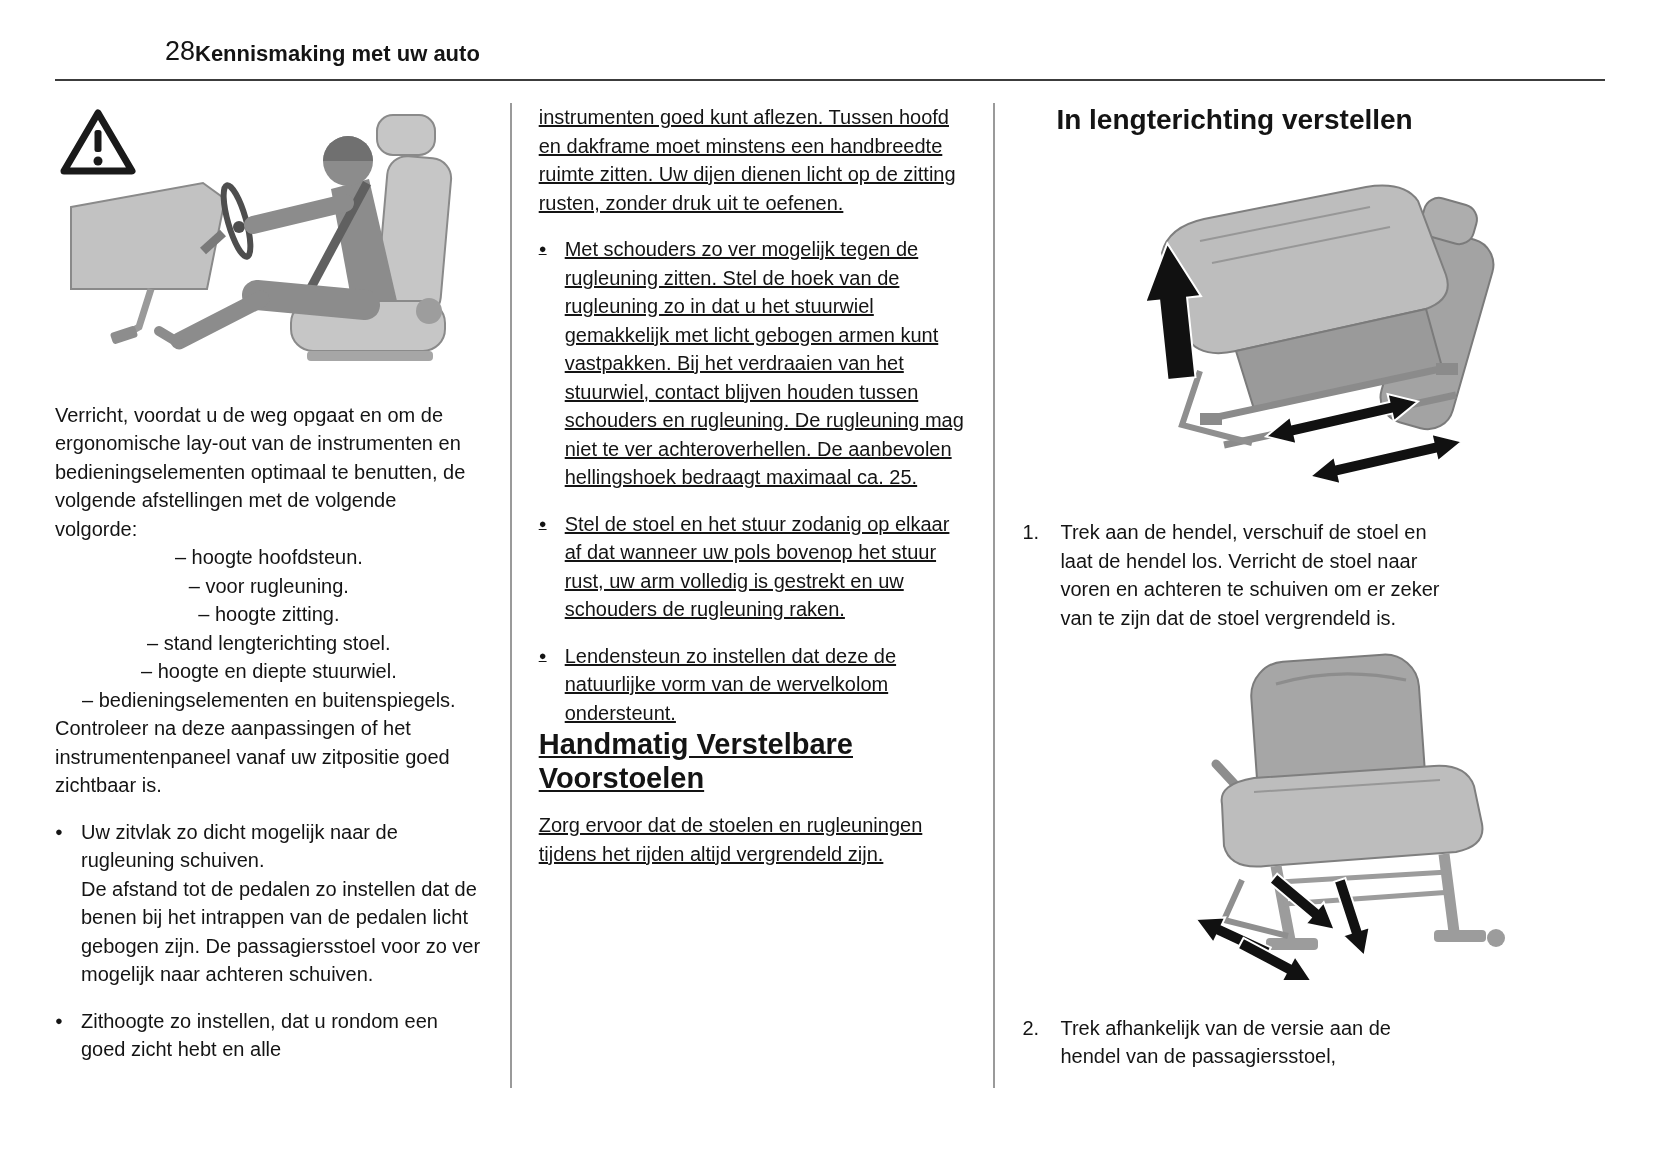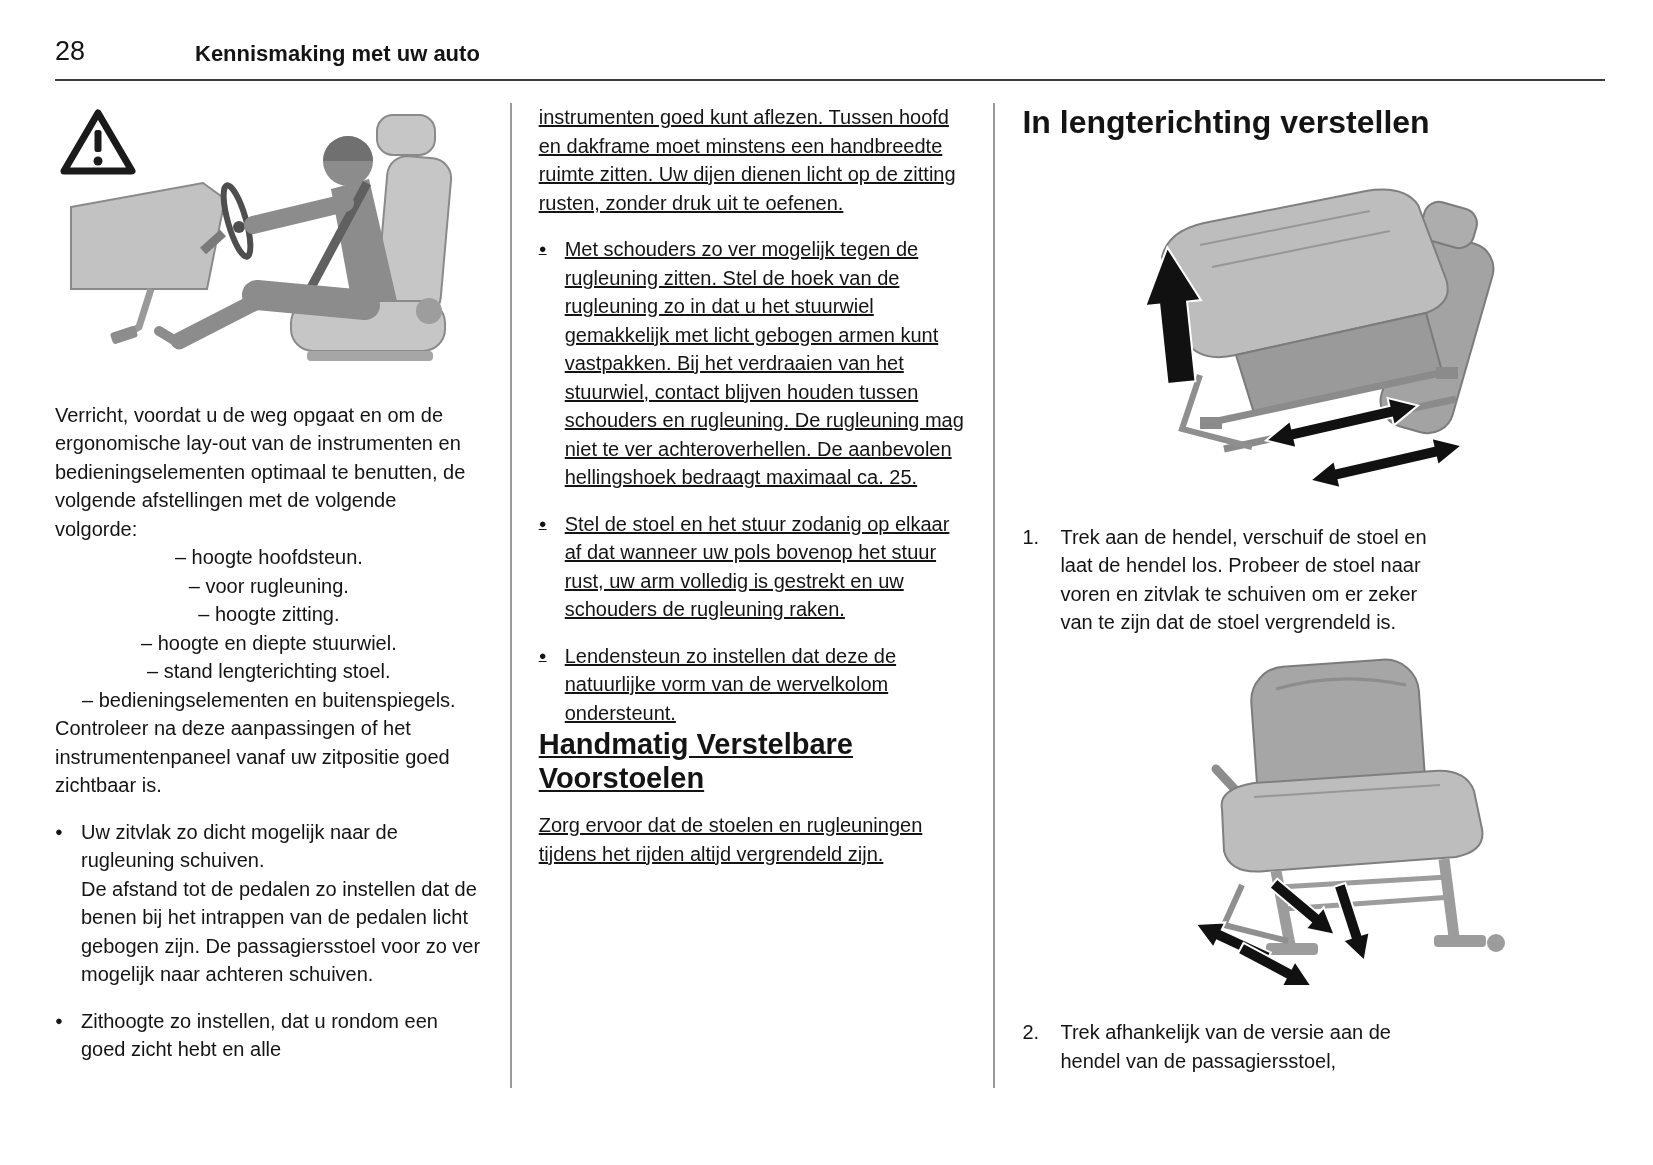--- a/index.html
+++ b/index.html
@@ -6,40 +6,40 @@
   html, body { background:#ffffff; }
   body {
     width:1653px; height:1165px; overflow:hidden;
     font-family:"Liberation Sans","DejaVu Sans",sans-serif;
     color:#141414;
   }
   .page { padding:36px 48px 0 55px; }
 
   
   .hdr { display:flex; align-items:flex-end; padding-bottom:12px; border-bottom:2px solid #3c3c3c; }
-  .page-num { width:140px; font-size:27px; }
+  .page-num { width:140px; font-size:27px;text-align:right; }
   .hdr-title { font-size:22px; font-weight:bold; }
 
   
   .cols { display:flex; margin-top:22px; min-height:985px; align-items:stretch; }
   .vdiv { width:2px; background:#9a9a9a; margin:0 27px; }
   .col { font-size:20px; line-height:1.425; }
   .col-1 { width:428px; }
   .col-2 { width:428px;text-decoration:underline; }
   .col-3 { width:583px; }
 
   p.body { margin:0; }
   .dash-list p { margin:0;text-align:center; }
 
   .bullet { display:flex; margin-top:18px; }
   .bullet .marker { width:26px; flex:none; font-size:13px; line-height:28.5px; }
   .bullet .btext { flex:1; }
 
   .sect-heading { font-size:29px; font-weight:bold; line-height:1.18; }
-  .sub-heading  { font-size:32px; font-weight:bold; line-height:1.2; }
+  .sub-heading  { font-size:28px; font-weight:bold; line-height:1.2;margin-left:34px; }
 
   .fig { display:block; }
   .fig-driver { margin:0 0 18px 0; }
   .fig-seat { margin:20px auto 24px auto; width:420px; }
 
   .step { display:flex; margin-top:4px; }
   .step .num { width:38px; flex:none; }
   .step .stext { width:388px; flex:none; }
 </style>
 </head>
@@ -96,22 +96,22 @@
           <path d="M290 100 L198 122" stroke="#8c8c8c" stroke-width="18" stroke-linecap="round"></path>
         </svg>
       </figure>
 
       <p class="body">Verricht, voordat u de weg opgaat en om de ergonomische lay-out van de instrumenten en bedieningselementen optimaal te benutten, de volgende afstellingen met de volgende volgorde:</p>
 
       <div class="dash-list">
         <p>– hoogte hoofdsteun.</p>
         <p>– voor rugleuning.</p>
         <p>– hoogte zitting.</p>
+        <p>– stand lengterichting stoel.</p>
         <p>– hoogte en diepte stuurwiel.</p>
-        <p>– stand lengterichting stoel.</p>
         <p>– bedieningselementen en buitenspiegels.</p>
       </div>
 
       <p class="body">Controleer na deze aanpassingen of het instrumentenpaneel vanaf uw zitpositie goed zichtbaar is.</p>
 
       <div class="bullet">
         <span class="marker">●</span>
         <div class="btext">
           <p>Uw zitvlak zo dicht mogelijk naar de rugleuning schuiven.</p>
           <p>De afstand tot de pedalen zo instellen dat de benen bij het intrappen van de pedalen licht gebogen zijn. De passagiersstoel voor zo ver mogelijk naar achteren schuiven.</p>
@@ -183,21 +183,21 @@
           <polygon points="70,86 98,142 84,142 84,222 56,222 56,142 42,142" fill="#111111" stroke="#ffffff" stroke-width="2" transform="rotate(-6 70 150)"></polygon>
           <g>
             <polygon points="-78,0 -50,-14 -50,-6 50,-6 50,-14 78,0 50,14 50,6 -50,6 -50,14" fill="#111111" stroke="#ffffff" stroke-width="2" transform="translate(238,262) rotate(-13)"></polygon>
             <polygon points="-78,0 -50,-14 -50,-6 50,-6 50,-14 78,0 50,14 50,6 -50,6 -50,14" fill="#111111" stroke="#ffffff" stroke-width="2" transform="translate(282,302) rotate(-13)"></polygon>
           </g>
         </svg>
       </figure>
 
       <div class="step">
         <span class="num">1.</span>
-        <span class="stext">Trek aan de hendel, verschuif de stoel en laat de hendel los. Probeer de stoel naar voren en zitvlak te schuiven om er zeker van te zijn dat de stoel vergrendeld is.</span>
+        <span class="stext">Trek aan de hendel, verschuif de stoel en laat de hendel los. Verricht de stoel naar voren en achteren te schuiven om er zeker van te zijn dat de stoel vergrendeld is.</span>
       </div>
 
       <figure class="fig fig-seat">
         <svg viewBox="0 0 420 330" width="420" height="330">
           <g>
             <rect x="150" y="6" width="168" height="150" rx="34" fill="#a6a6a6" stroke="#7b7b7b" stroke-width="2" transform="rotate(-4 234 81)"></rect>
             <path d="M172 32 Q234 14 302 28" fill="none" stroke="#8d8d8d" stroke-width="3"></path>
             <circle cx="146" cy="150" r="17" fill="#8d8d8d" stroke="#777777" stroke-width="2"></circle>
             <path d="M138 140 L112 112" stroke="#8d8d8d" stroke-width="9" stroke-linecap="round"></path>
             <path d="M118 152 Q114 132 150 126 L330 114 Q362 112 370 134 L378 172 Q382 194 352 200 L162 214 Q126 218 120 194 Z" fill="#bdbdbd" stroke="#7f7f7f" stroke-width="2"></path>

